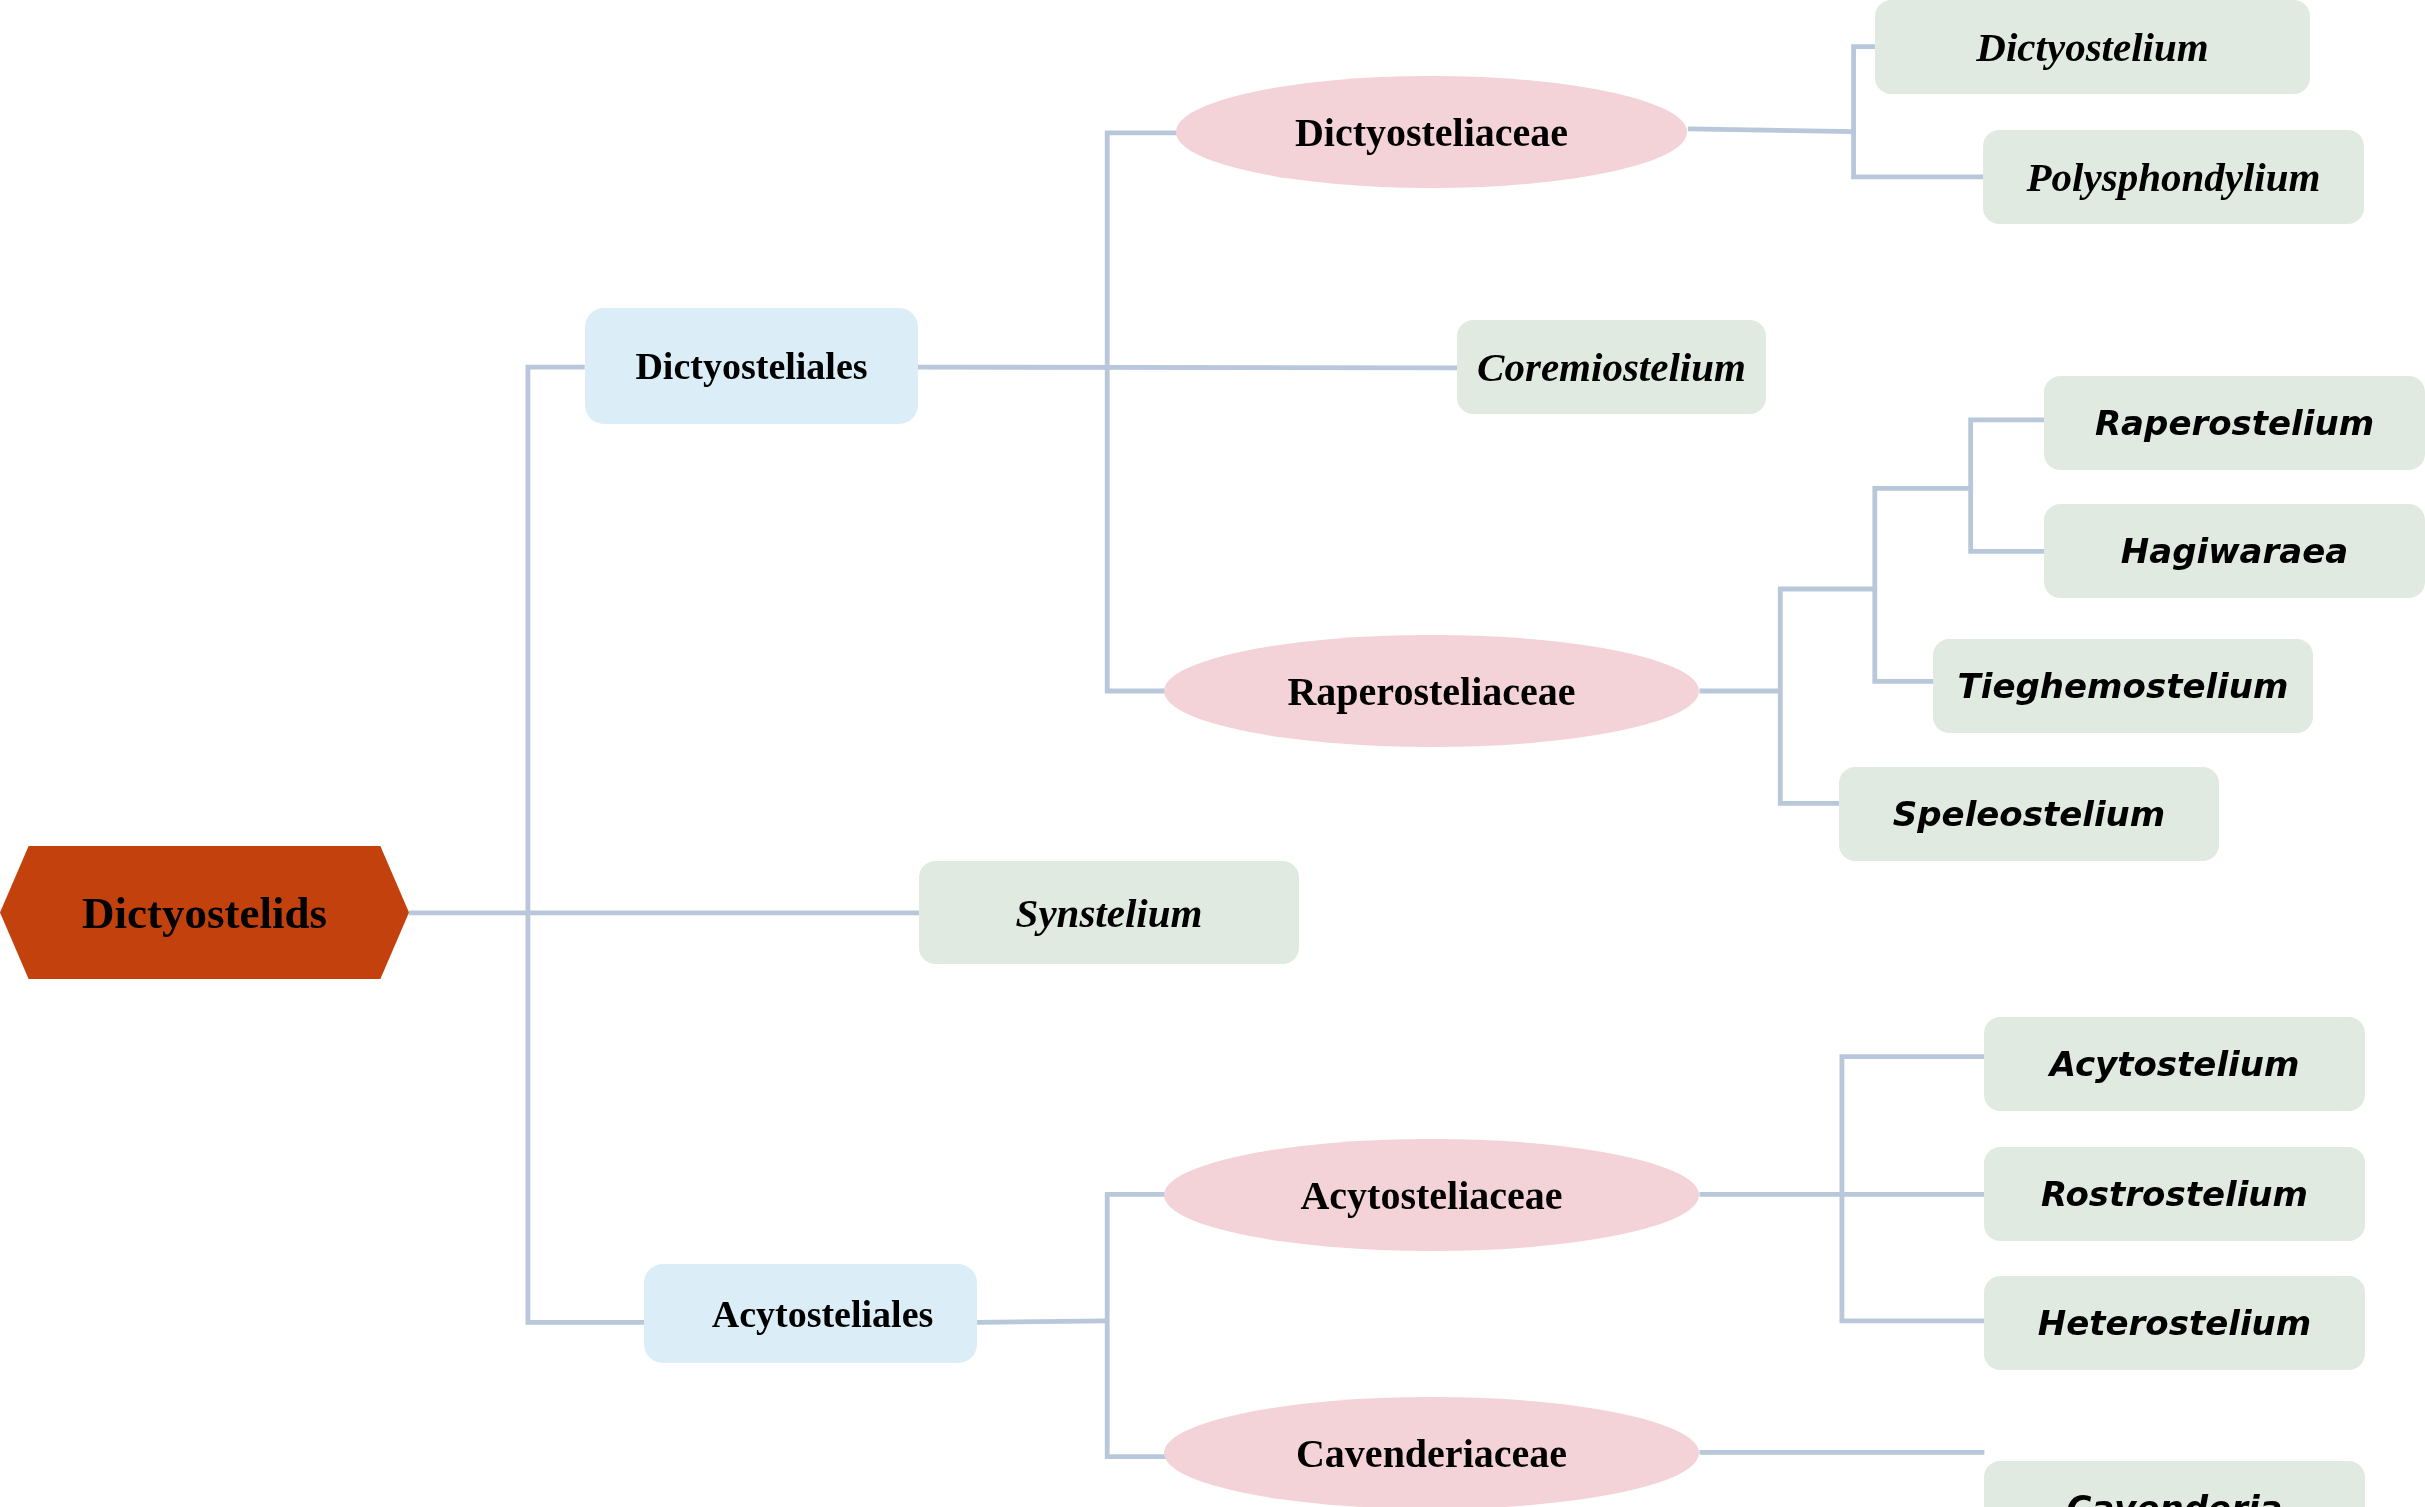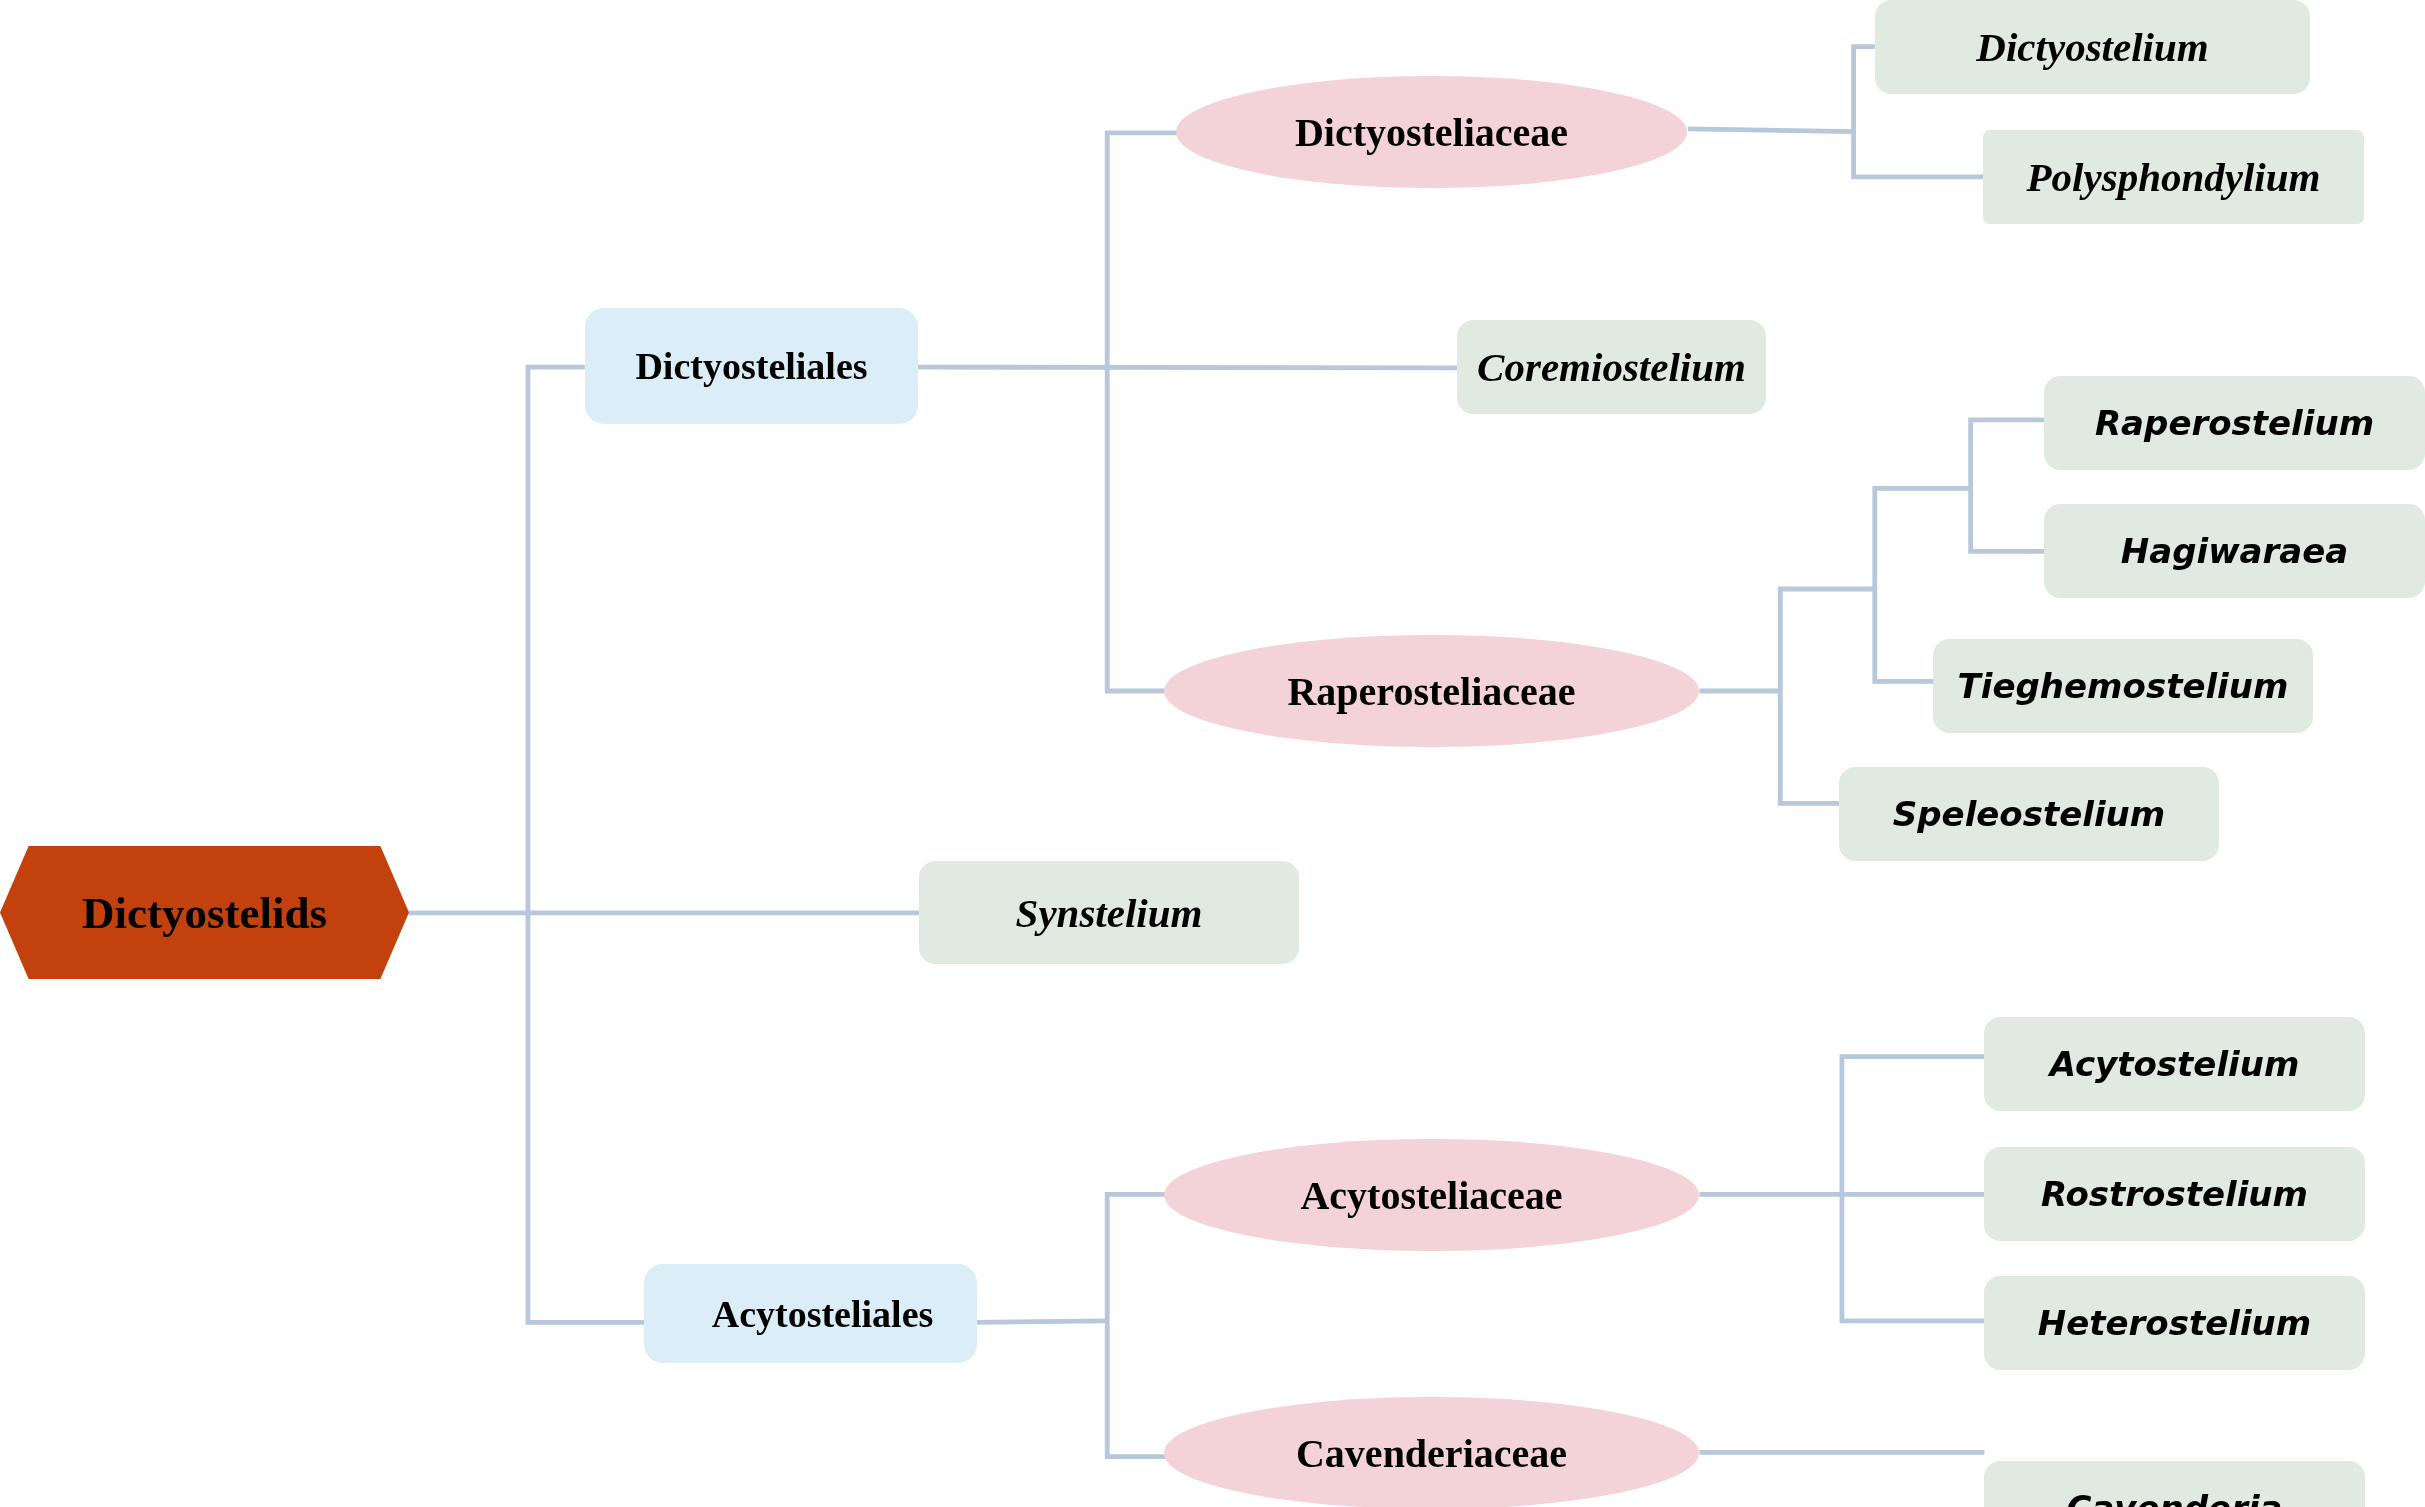--- a/index.html
+++ b/index.html
@@ -63,21 +63,21 @@
   <div class="node family" style="left:1164px; top:1139px; width:535px; height:112px;">
     <span>Acytosteliaceae</span>
   </div>
   <div class="node family" style="left:1164px; top:1397px; width:535px; height:112px;">
     <span>Cavenderiaceae</span>
   </div>
 
   <div class="node genus serif" style="left:1875px; top:0px; width:435px; height:94px;font-style:italic;">
     <span>Dictyostelium</span>
   </div>
-  <div class="node genus serif" style="left:1983px; top:130px; width:381px; height:94px;border-radius:7px;">
+  <div class="node genus serif" style="left:1983px; top:130px; width:381px; height:94px;">
     <span>Polysphondylium</span>
   </div>
   <div class="node genus serif" style="left:1457px; top:320px; width:309px; height:94px;">
     <span>Coremiostelium</span>
   </div>
   <div class="node genus sans" style="left:2044px; top:376px; width:381px; height:94px;">
     <span>Raperostelium</span>
   </div>
   <div class="node genus sans" style="left:2044px; top:504px; width:381px; height:94px;">
     <span>Hagiwaraea</span>

